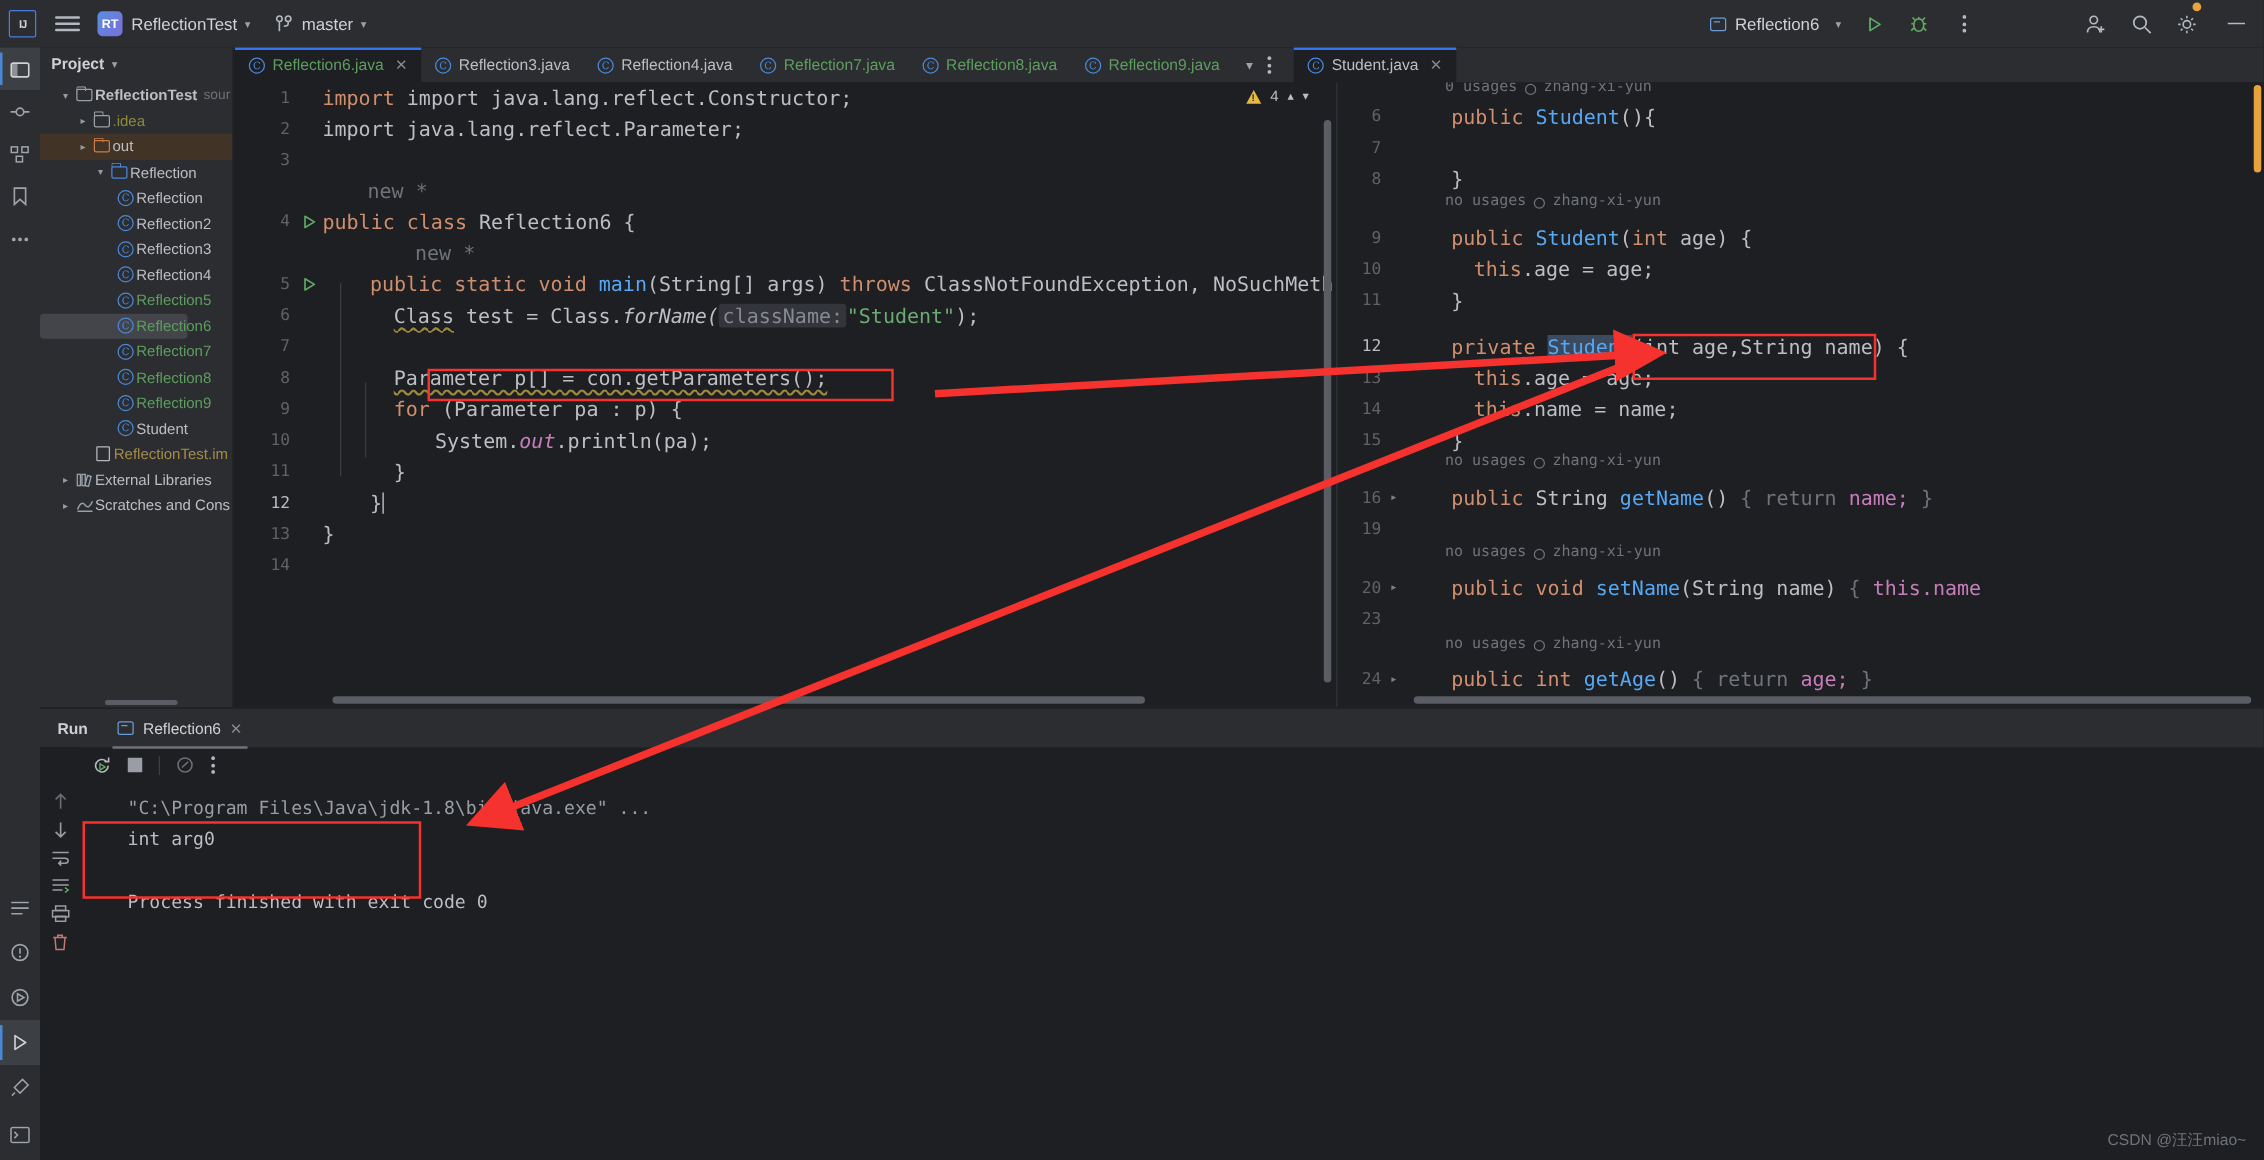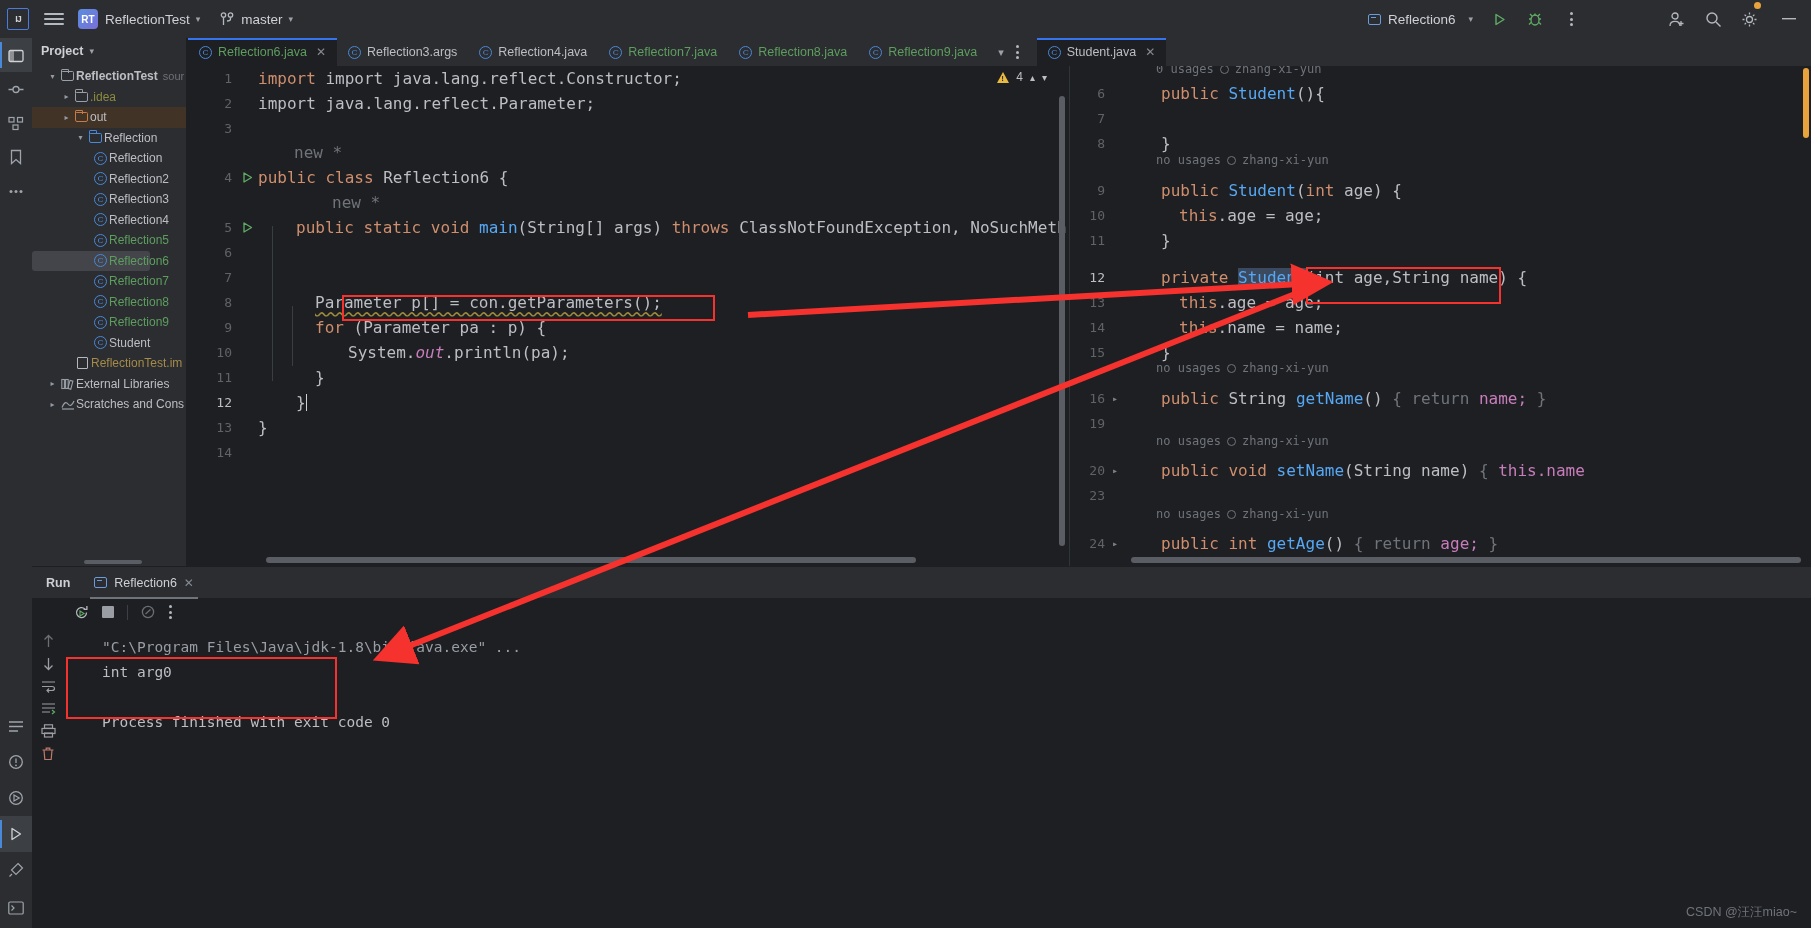--- a/index.html
+++ b/index.html
@@ -126,21 +126,21 @@
   .inline-annot { color:#6f737a; font-size:16px;margin-left:36px; }
 
   .caret { display:inline-block; width:1.5px; height:17px; background:#ced0d6;
     vertical-align:-3px; }
 
   
   .vscroll { position:absolute; right:3px; width:6px; background:#5a5d63; border-radius:3px; }
   .hscroll { position:absolute; bottom:3px; height:6px; background:#5a5d63; border-radius:3px; }
 
   
-  .usage { position:absolute; font-size:12px; color:#6f737a; display:flex; align-items:center; gap:6px;}
+  .usage { position:absolute; font-size:12px; color:#6f737a; display:flex; align-items:flex-end; gap:6px;}
   .person { width:9px;height:9px;border-radius:50%;border:1.2px solid #6f737a; position:relative; }
   .foldchev { color:#7a7f88; font-size:10px; }
 
   
   #runwin { position:absolute; left:32px; top:566px; right:0; bottom:0; background:#1e1f22; }
   #run-head { height:32px; display:flex; align-items:center; background:#2b2d30;
     border-top:1px solid #1e1f22; }
   #run-head .rh-title { color:#ced0d6; font-size:12.5px; font-weight:bold; padding:0 14px; }
   .run-tab { display:flex; align-items:center; gap:7px; padding:0 10px; height:32px;
     font-size:12.5px; color:#ced0d6; position:relative; }
@@ -461,21 +461,21 @@
         <span>
             <span class="cls">C</span>
           </span>
         <span class="c-green">Reflection6.java</span>
         <span class="x">✕</span>
       </div>
       <div class="etab">
         <span>
             <span class="cls">C</span>
           </span>
-        <span class="c-white">Reflection3.args</span>
+        <span class="c-white">Reflection3.java</span>
       </div>
       <div class="etab">
         <span>
             <span class="cls">C</span>
           </span>
         <span class="c-white">Reflection4.java</span>
       </div>
       <div class="etab">
         <span>
             <span class="cls">C</span>
@@ -565,20 +565,21 @@
             <svg class="ico" width="13" height="13" viewBox="0 0 13 13">
               <path d="M3 2 L10.5 6.5 L3 11 Z" fill="none" stroke="#5fad65" stroke-width="1.3" stroke-linejoin="round"></path>
             </svg>
           </span>
           <span class="code" style="padding-left:38px"><span class="kw">public static void </span><span class="meth">main</span><span class="plain">(String[] args) </span><span class="kw">throws </span><span class="plain">ClassNotFoundException, NoSuchMeth</span></span>
         </div>
 
         <div class="cline" style="top:174px">
           <span class="lnum">6</span>
             <span class="gmark"></span>
+          <span class="code" style="padding-left:57px"><span class="plain u-wave">Class</span><span class="plain"> test = Class.</span><span class="ital">forName(</span><span class="hintbg">className:</span><span class="str">"Student"</span><span class="plain">);</span></span>
         </div>
 
         <div class="cline" style="top:199px">
           <span class="lnum">7</span>
             <span class="gmark"></span>
         </div>
 
         <div class="cline" style="top:224px">
           <span class="lnum">8</span>
             <span class="gmark"></span>

